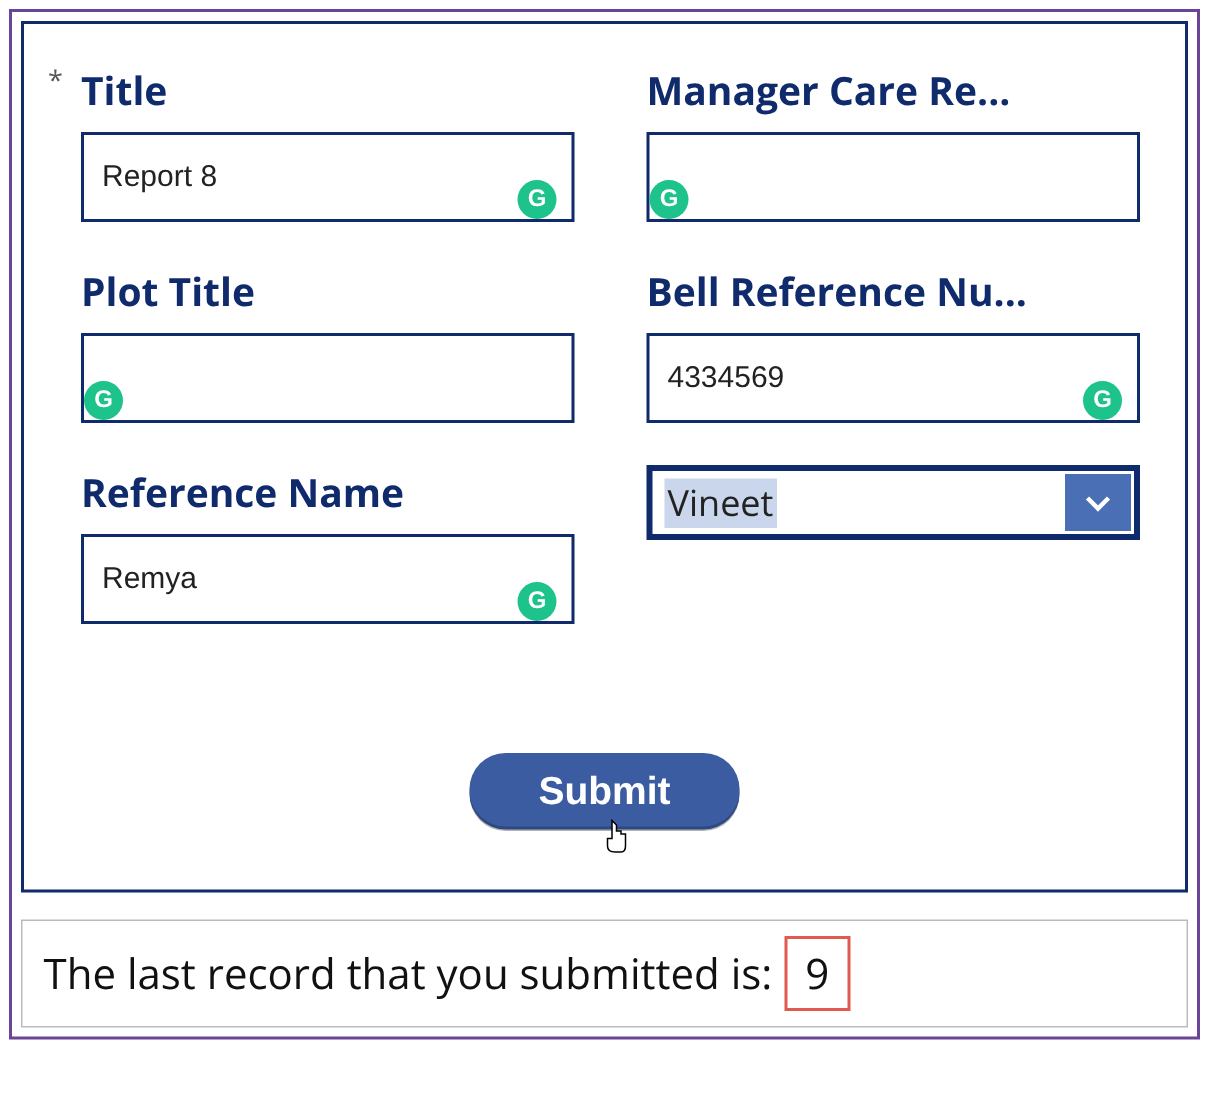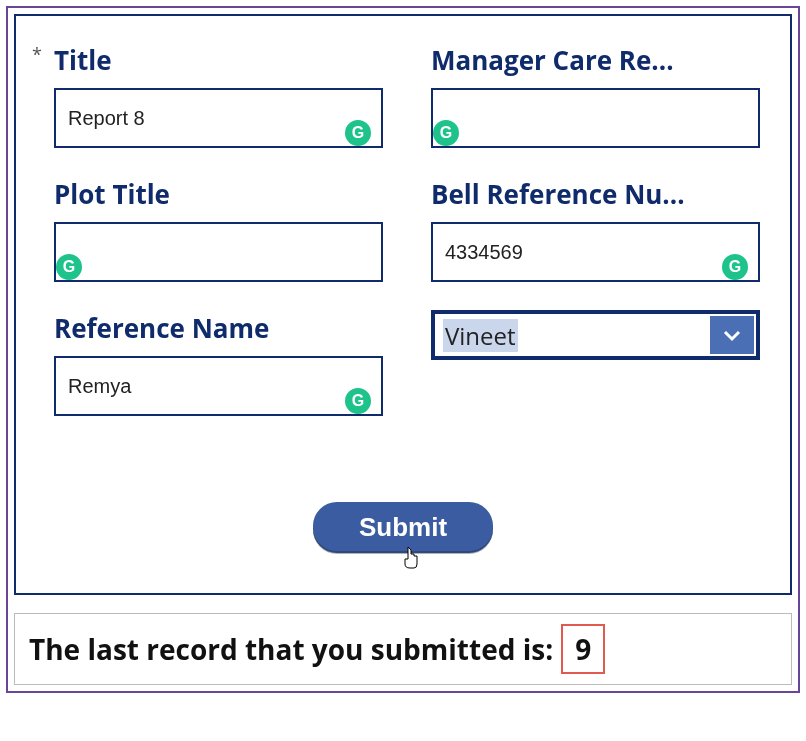--- a/index.html
+++ b/index.html
@@ -134,21 +134,20 @@
   .cursor svg { display: block; }
   .status-bar {
     margin-top: 18px;
     border: 1px solid #bbb;
     padding: 10px 14px;
     font-size: 28px;
     color: #111;
     display: flex;
     align-items: center;
     gap: 8px;
-    font-weight: bold;
   }
   .status-highlight {
     border: 2px solid #e05a4f;
     padding: 4px 12px;
     display: inline-block;
   }
 </style>
 </head>
 <body>
 

